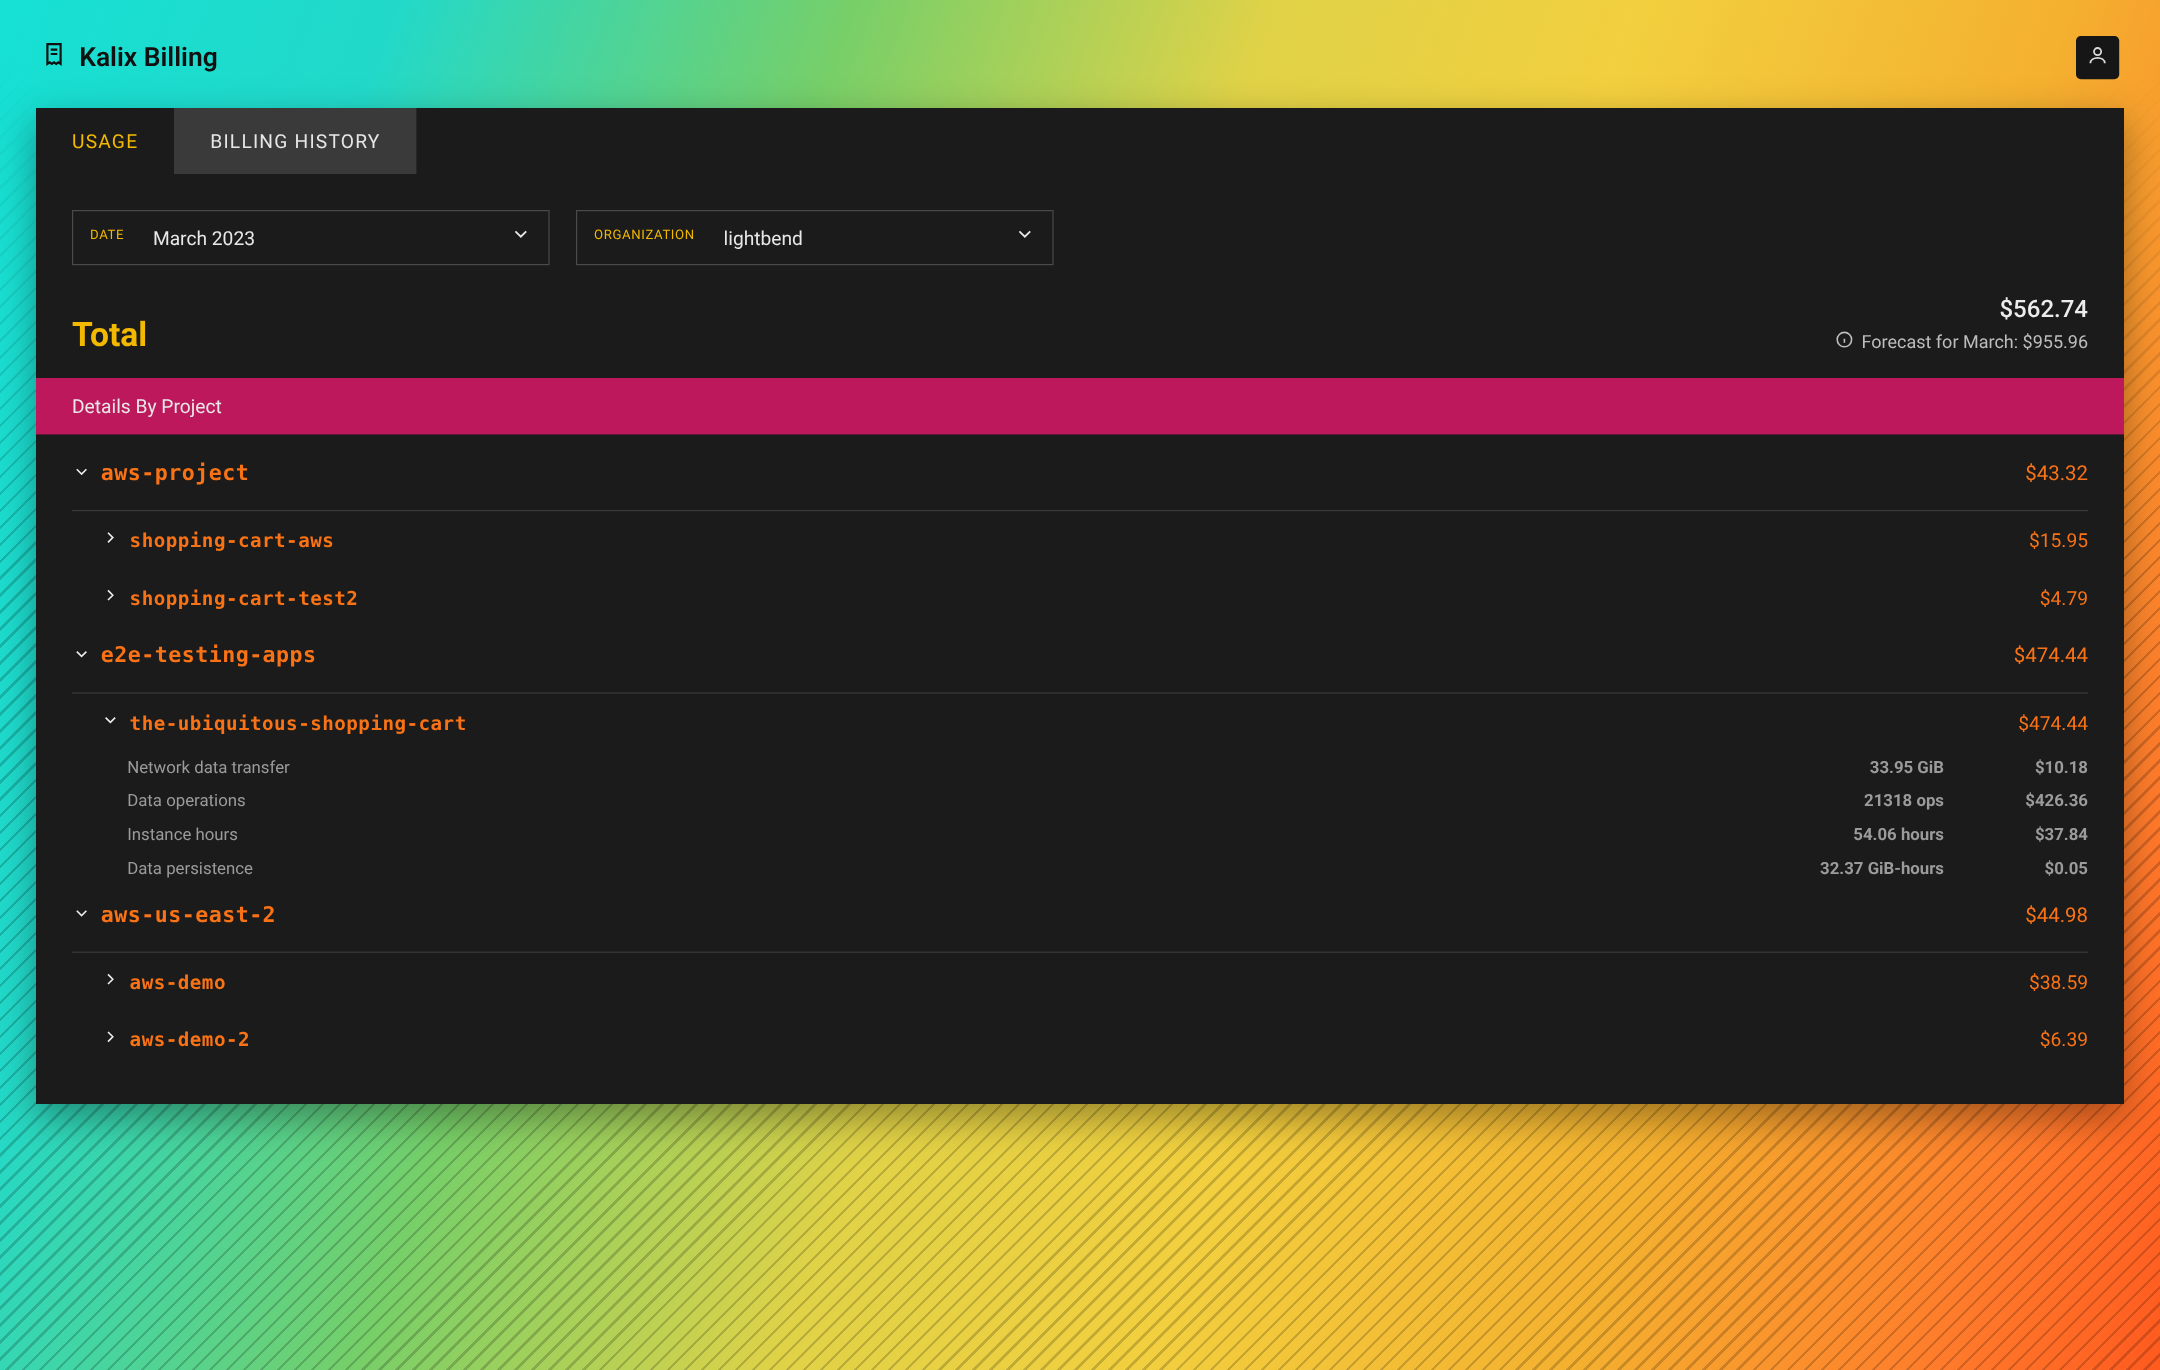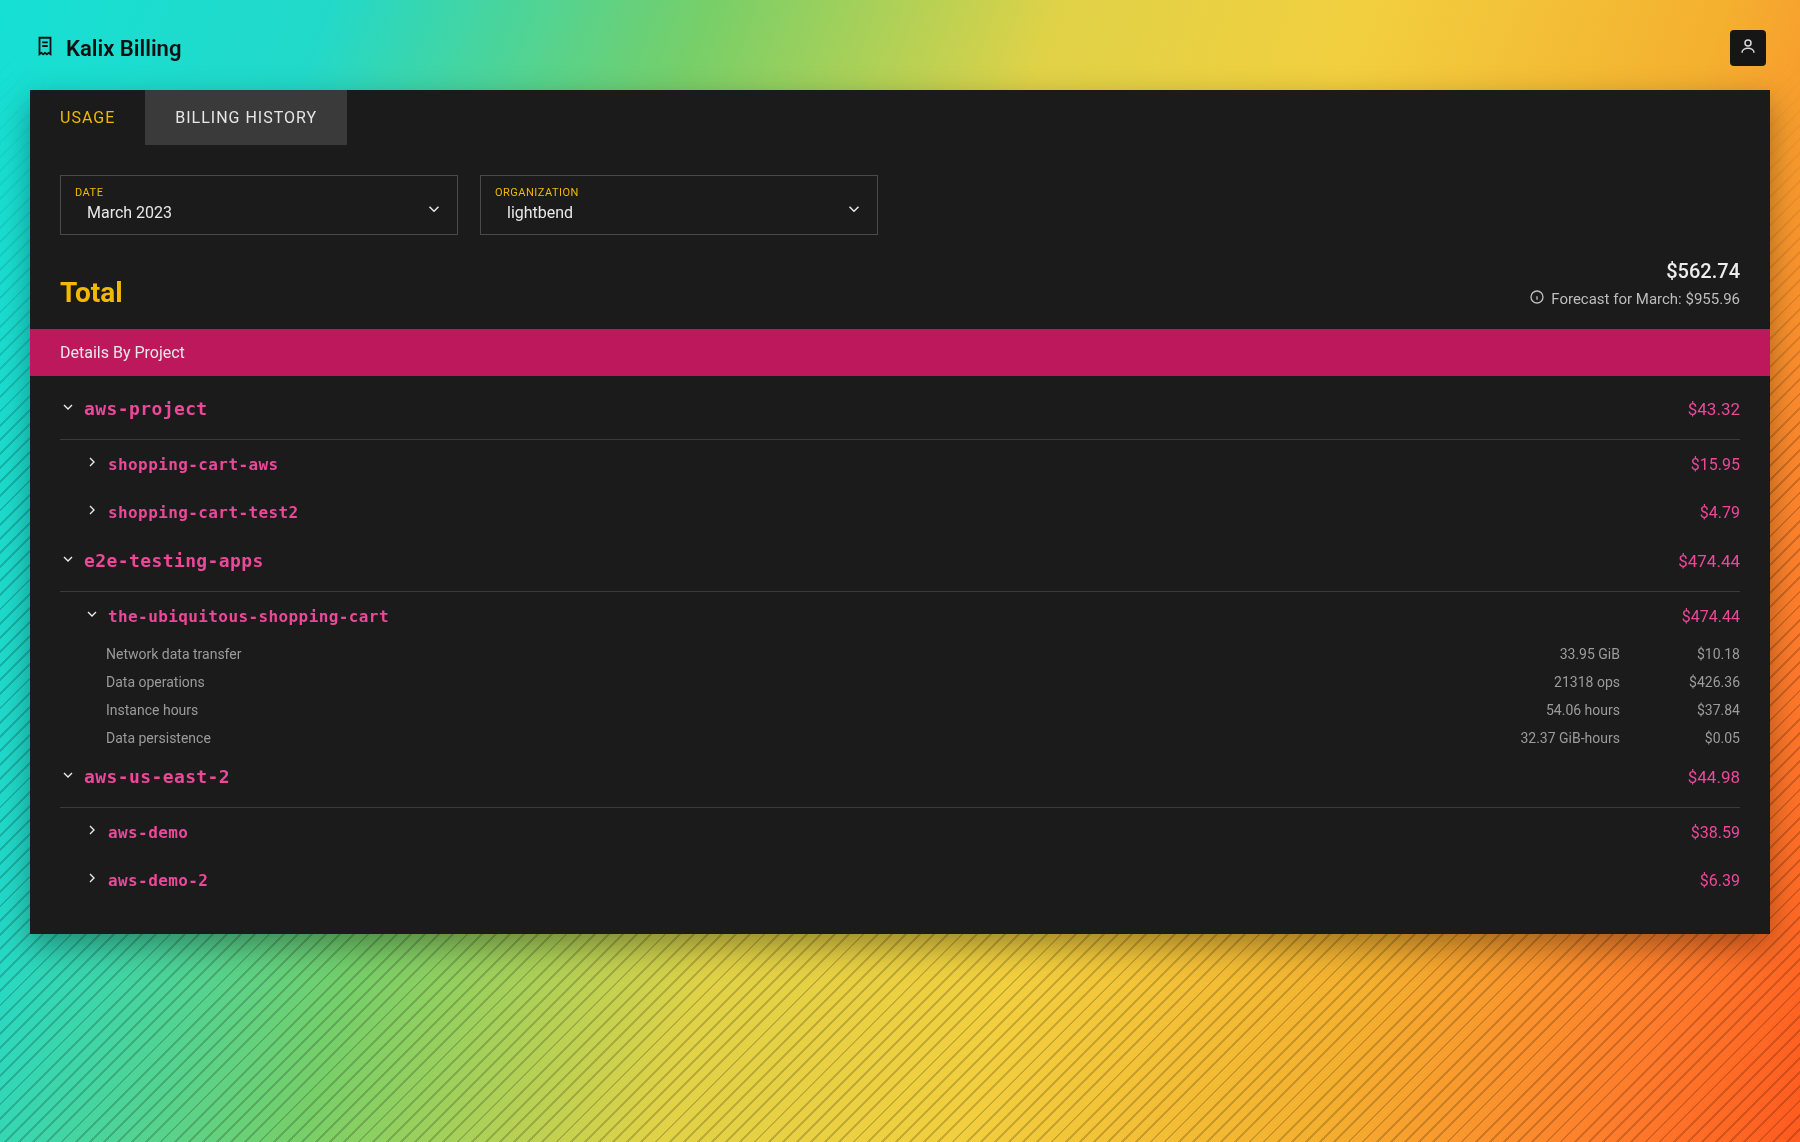--- a/index.html
+++ b/index.html
@@ -93,21 +93,21 @@
     font-size: 11px;
     letter-spacing: 0.5px;
     color: #f2b900;
     margin-bottom: 4px;
   }
   .select .val {
     font-size: 16px;
     color: #e8e8e8;
     margin-left: 12px;
   }
-  .select .col { display:flex; flex-direction:column; }
+  .select .col { display:flex; flex-direction:row;gap:12px; }
   .select svg { width: 18px; height: 18px; stroke: #e8e8e8; fill:none; }
 
   .totals {
     display: flex;
     justify-content: space-between;
     align-items: flex-end;
     padding: 6px 30px 20px 30px;
   }
   .totals .title {
     color: #f2b900;
@@ -138,21 +138,21 @@
     padding: 14px 30px;
   }
 
   .rows { padding: 8px 30px 30px 30px; }
 
   .row {
     display: flex;
     align-items: center;
     justify-content: space-between;
     padding: 14px 0;
-    color: #ec4899;
+    color: #f97316;
   }
   .row .left {
     display: flex;
     align-items: center;
     gap: 8px;
   }
   .row .name { font-size: 18px; font-weight: 600; font-family: ui-monospace, "SFMono-Regular", Menlo, monospace; letter-spacing: 0.4px; }
   .row .cost { font-size: 17px; }
 
   .row.level-0 { }
@@ -168,21 +168,21 @@
   .chev { width:16px; height:16px; stroke:#ececec; fill:none; flex-shrink:0; }
 
   .metric {
     display: flex;
     align-items: center;
     justify-content: space-between;
     padding: 6px 0 6px 46px;
     color: #9b9b9b;
     font-size: 14px;
   }
-  .metric .mright { display:flex; gap:60px; }
+  .metric .mright { display:flex; gap:60px;font-weight:bold; }
   .metric .units { min-width: 120px; text-align: right; }
   .metric .mcost { min-width: 60px; text-align: right; }
 
 </style>
 </head>
 <body>
 
 <div class="stripes"></div>
 
 <div class="page">

